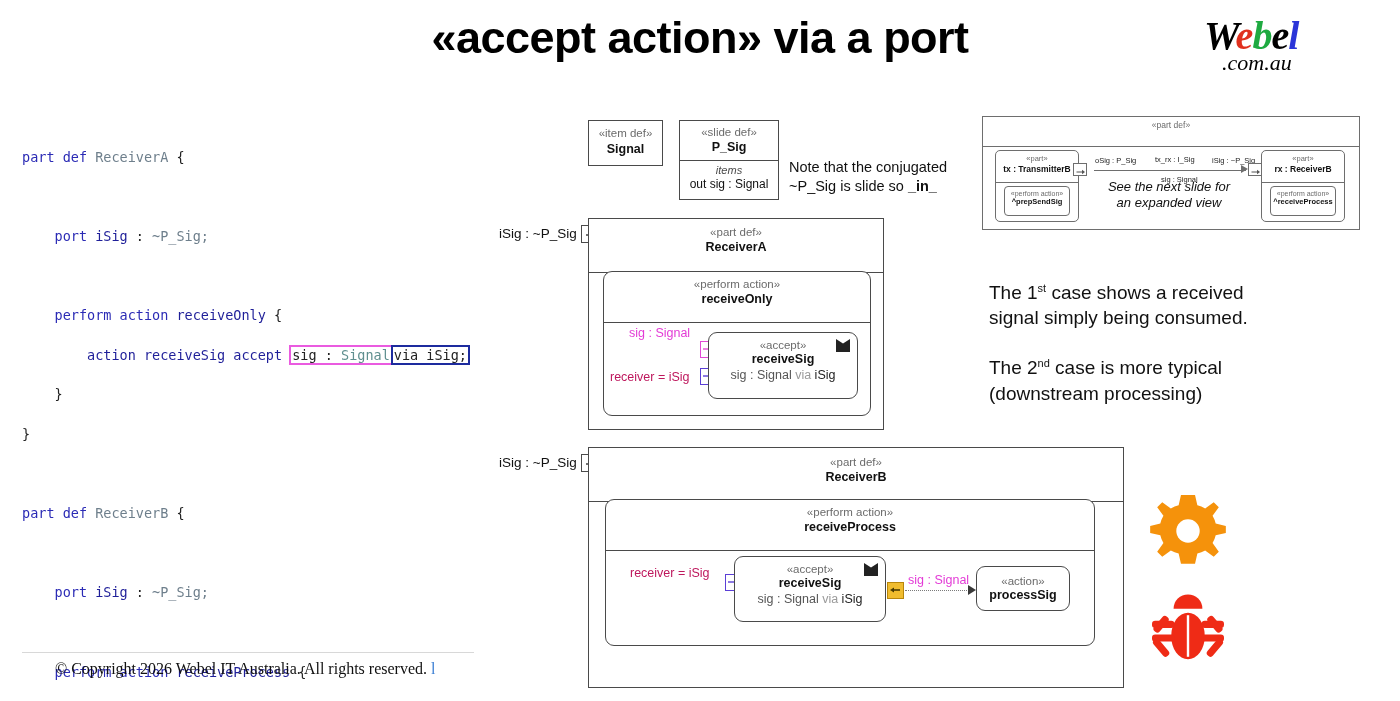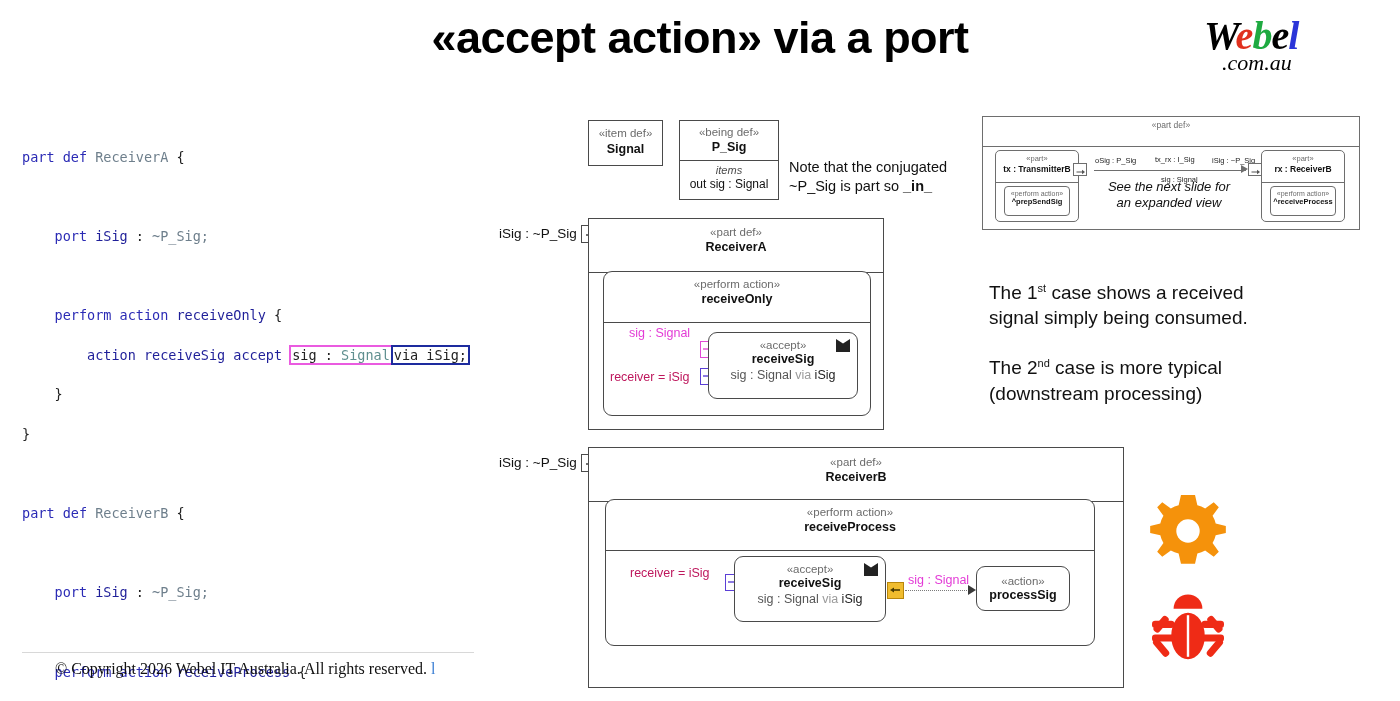--- a/index.html
+++ b/index.html
@@ -207,30 +207,30 @@
 </div>
 <div class="abs" id="code-rule"></div>
 <div class="abs" id="copyright"><span>© Copyright 2026 Webel IT Australia. All rights reserved.</span> <span class="lnk">l</span></div>
 
 <div class="abs sysbox" id="itemdef-signal">
   <div class="stereo">«item def»</div>
   <div class="bname">Signal</div>
 </div>
 
 <div class="abs sysbox" id="portdef-psig">
-  <div class="stereo">«being def»</div>
+  <div class="stereo">«slide def»</div>
   <div class="bname">P_Sig</div>
   <div class="divider"></div>
   <div class="items-kw">items</div>
   <div class="items-val">out sig : Signal</div>
 </div>
 
 <div class="abs" id="note-conjugated">
   <div>Note that the conjugated</div>
-  <div><span>~P_Sig is part so </span><b>_in_</b></div>
+  <div><span>~P_Sig is slide so </span><b>_in_</b></div>
 </div>
 
 <div class="abs" id="portlabel-a">iSig : ~P_Sig</div>
 <div class="abs sysbox" id="portmark-a">
   <svg width="20" height="18" viewBox="0 0 20 18">
     <line x1="4" y1="9" x2="14" y2="9" stroke="#333" stroke-width="1.4"></line>
     <polygon points="13,5.5 17,9 13,12.5" fill="#333"></polygon>
   </svg>
 </div>
 <div class="abs sysbox" id="partdef-a">

